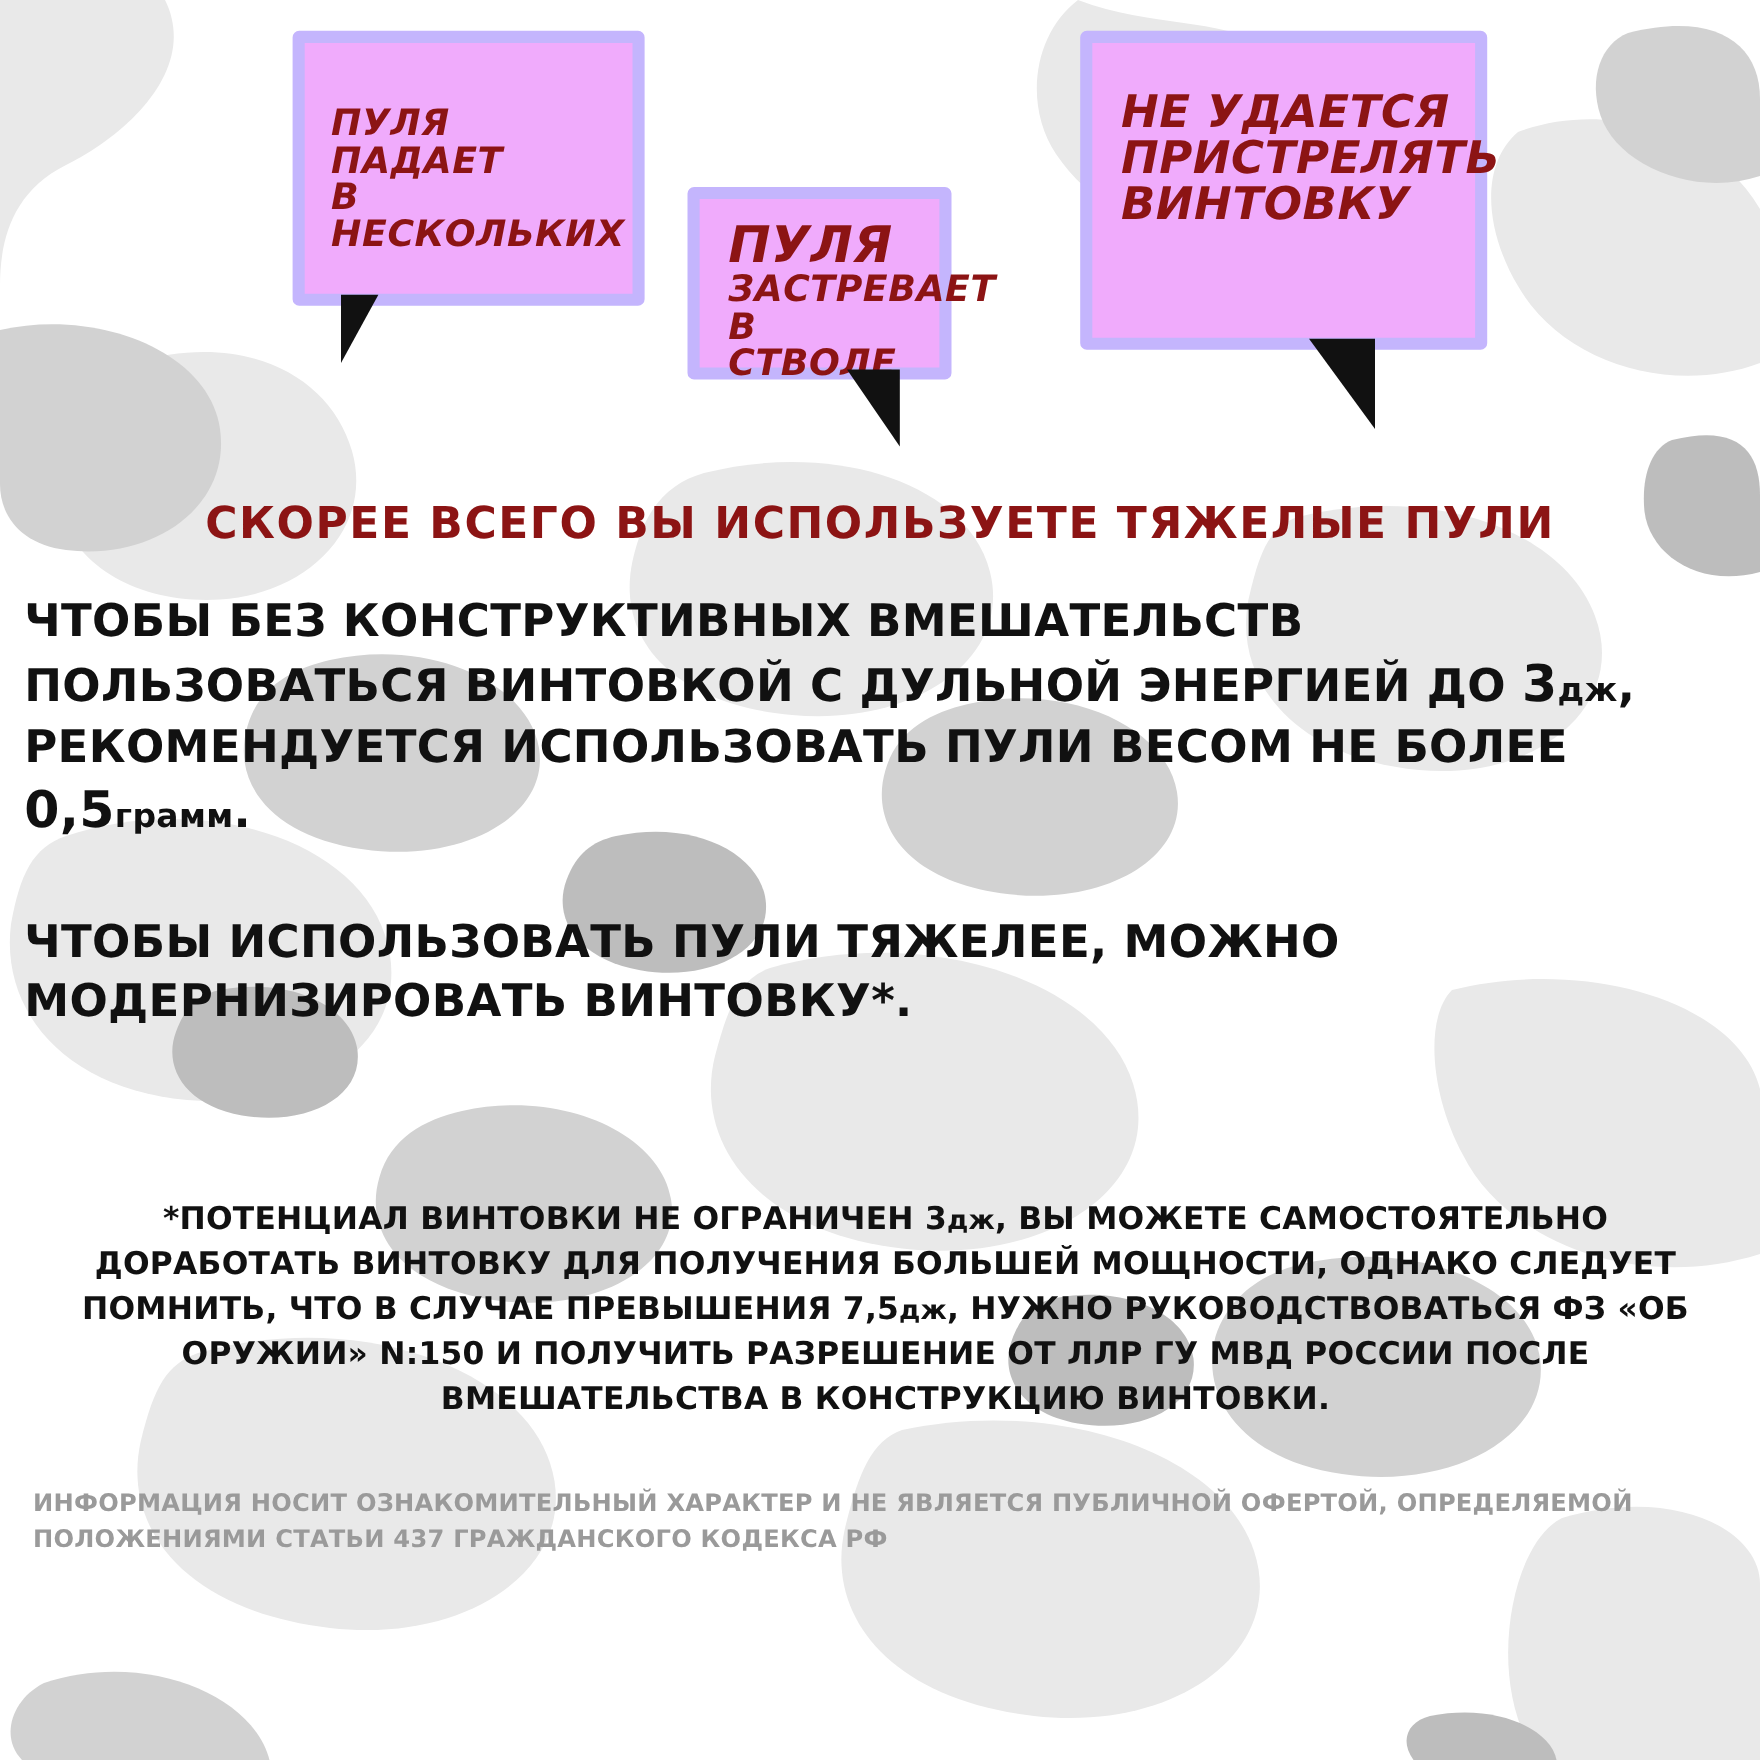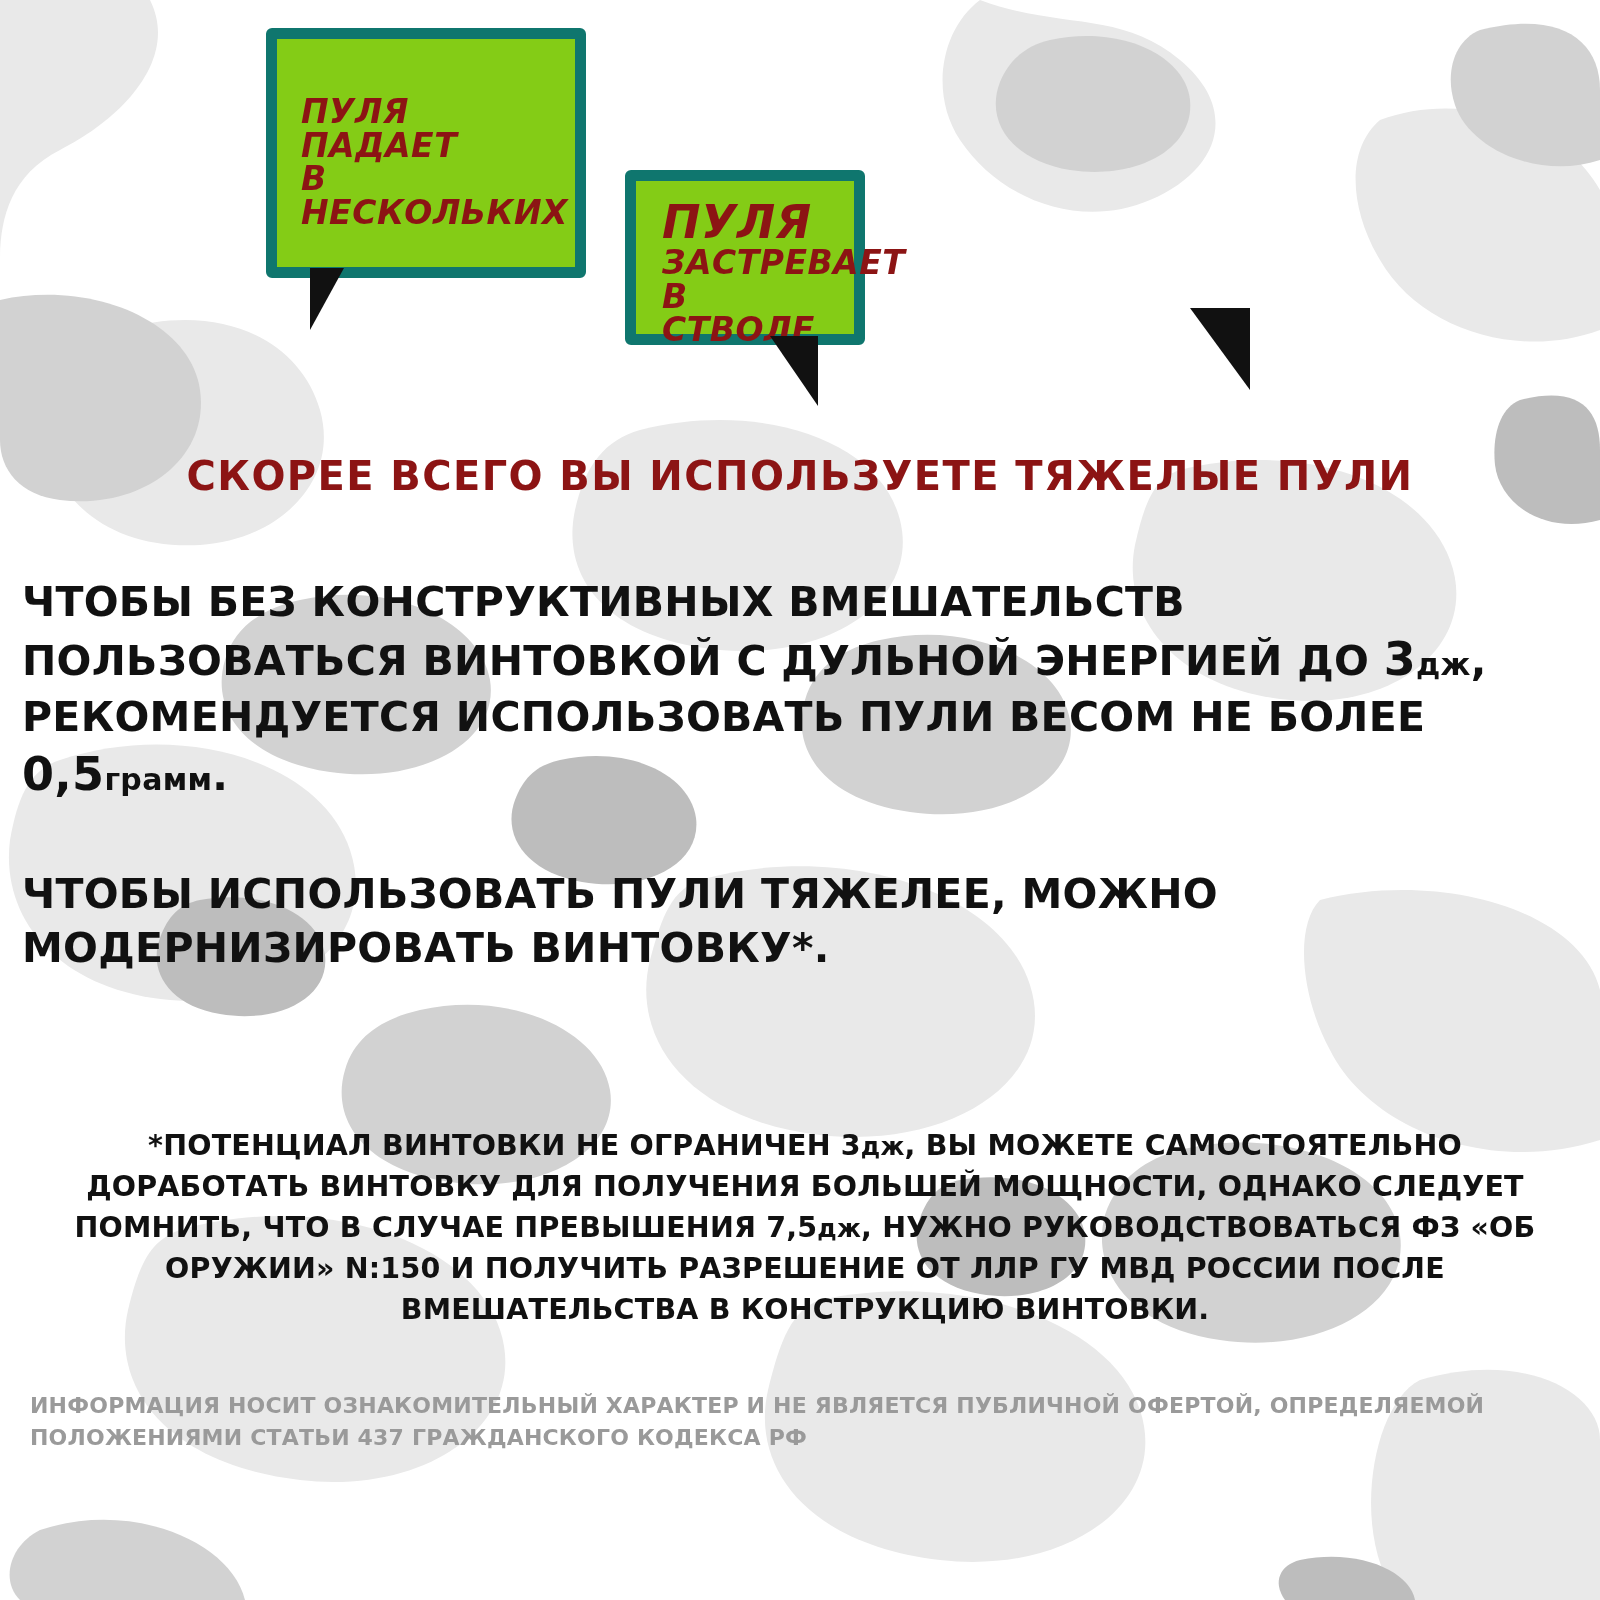--- a/index.html
+++ b/index.html
@@ -31,22 +31,22 @@
     height: 1600px;
   }
 
   
   .bubbles {
     position: relative;
     height: 430px;
   }
   .bubble {
     position: absolute;
-    background: #84cc16;
-    border: 11px solid #0f766e;
+    background: #f0abfc;
+    border: 11px solid #c4b5fd;
     border-radius: 6px;
     box-sizing: border-box;
   }
   .bubble .btxt {
     display: block;
     color: #8c1414;
     font-family: "DejaVu Sans", sans-serif;
     font-weight: bold;
     font-style: italic;
     letter-spacing: 0.5px;
@@ -116,21 +116,21 @@
     font-family: "DejaVu Sans", sans-serif;
     font-weight: bold;
     font-size: 40px;
     letter-spacing: 1.4px;
     margin: 23px 0 0 0;
     text-transform: uppercase;
   }
 
   
   .body-block {
-    margin: 76px 20px 0 22px;
+    margin: 38px 20px 0 22px;
     color: #111111;
     font-family: "DejaVu Sans", sans-serif;
     font-weight: bold;
     font-size: 41px;
     line-height: 1.32;
     letter-spacing: 0.3px;
     text-transform: uppercase;
   }
   .body-block .p2 { margin-top: 62px; }
   .body-block .unit {
@@ -216,20 +216,25 @@
     </div>
     <div class="tail" id="tail-1-outer"></div>
 
     <div class="bubble" id="bubble-2">
       <span class="btxt big">ПУЛЯ</span>
       <span class="btxt small">ЗАСТРЕВАЕТ</span>
       <span class="btxt small">В СТВОЛЕ</span>
     </div>
     <div class="tail" id="tail-2-outer"></div>
 
+    <div class="bubble" id="bubble-3">
+      <span class="btxt">НЕ УДАЕТСЯ</span>
+      <span class="btxt">ПРИСТРЕЛЯТЬ</span>
+      <span class="btxt">ВИНТОВКУ</span>
+    </div>
     <div class="tail" id="tail-3-outer"></div>
 
   </div>
 
   <div class="headline">СКОРЕЕ ВСЕГО ВЫ ИСПОЛЬЗУЕТЕ ТЯЖЕЛЫЕ ПУЛИ</div>
 
   <div class="body-block">
     <div class="p1"><span>ЧТОБЫ БЕЗ КОНСТРУКТИВНЫХ ВМЕШАТЕЛЬСТВ ПОЛЬЗОВАТЬСЯ ВИНТОВКОЙ С ДУЛЬНОЙ ЭНЕРГИЕЙ ДО </span><span class="big">3</span><span class="unit">дж</span><span>, РЕКОМЕНДУЕТСЯ ИСПОЛЬЗОВАТЬ ПУЛИ ВЕСОМ НЕ БОЛЕЕ </span><span class="big">0,5</span><span class="unit">грамм</span><span>.</span></div>
 
     <div class="p2">ЧТОБЫ ИСПОЛЬЗОВАТЬ ПУЛИ ТЯЖЕЛЕЕ, МОЖНО МОДЕРНИЗИРОВАТЬ ВИНТОВКУ*.</div>

